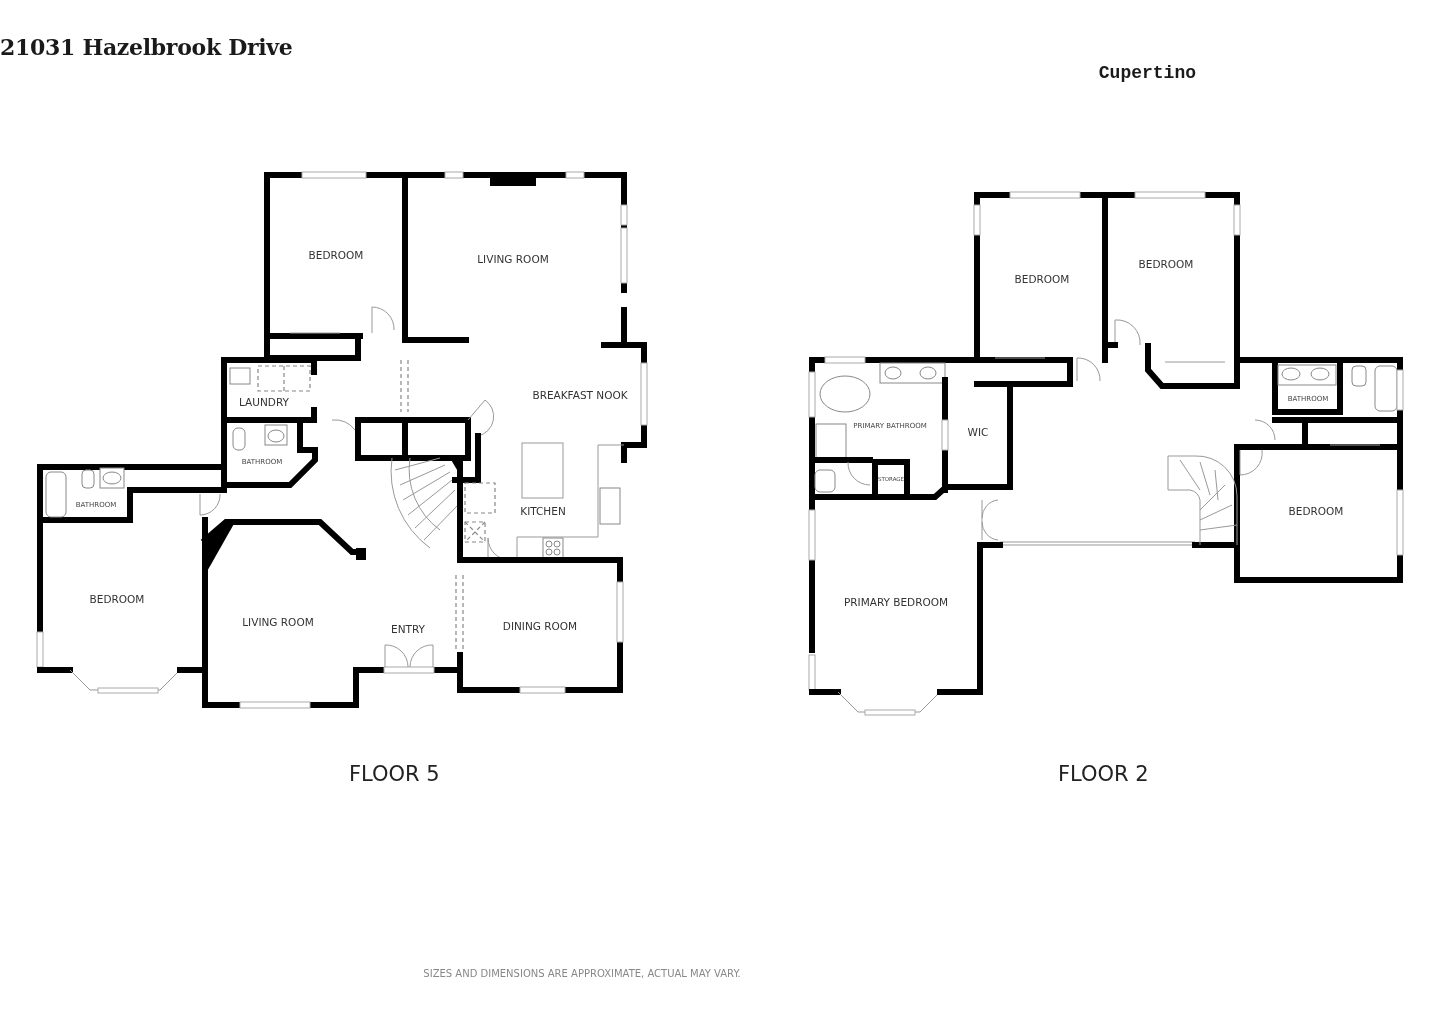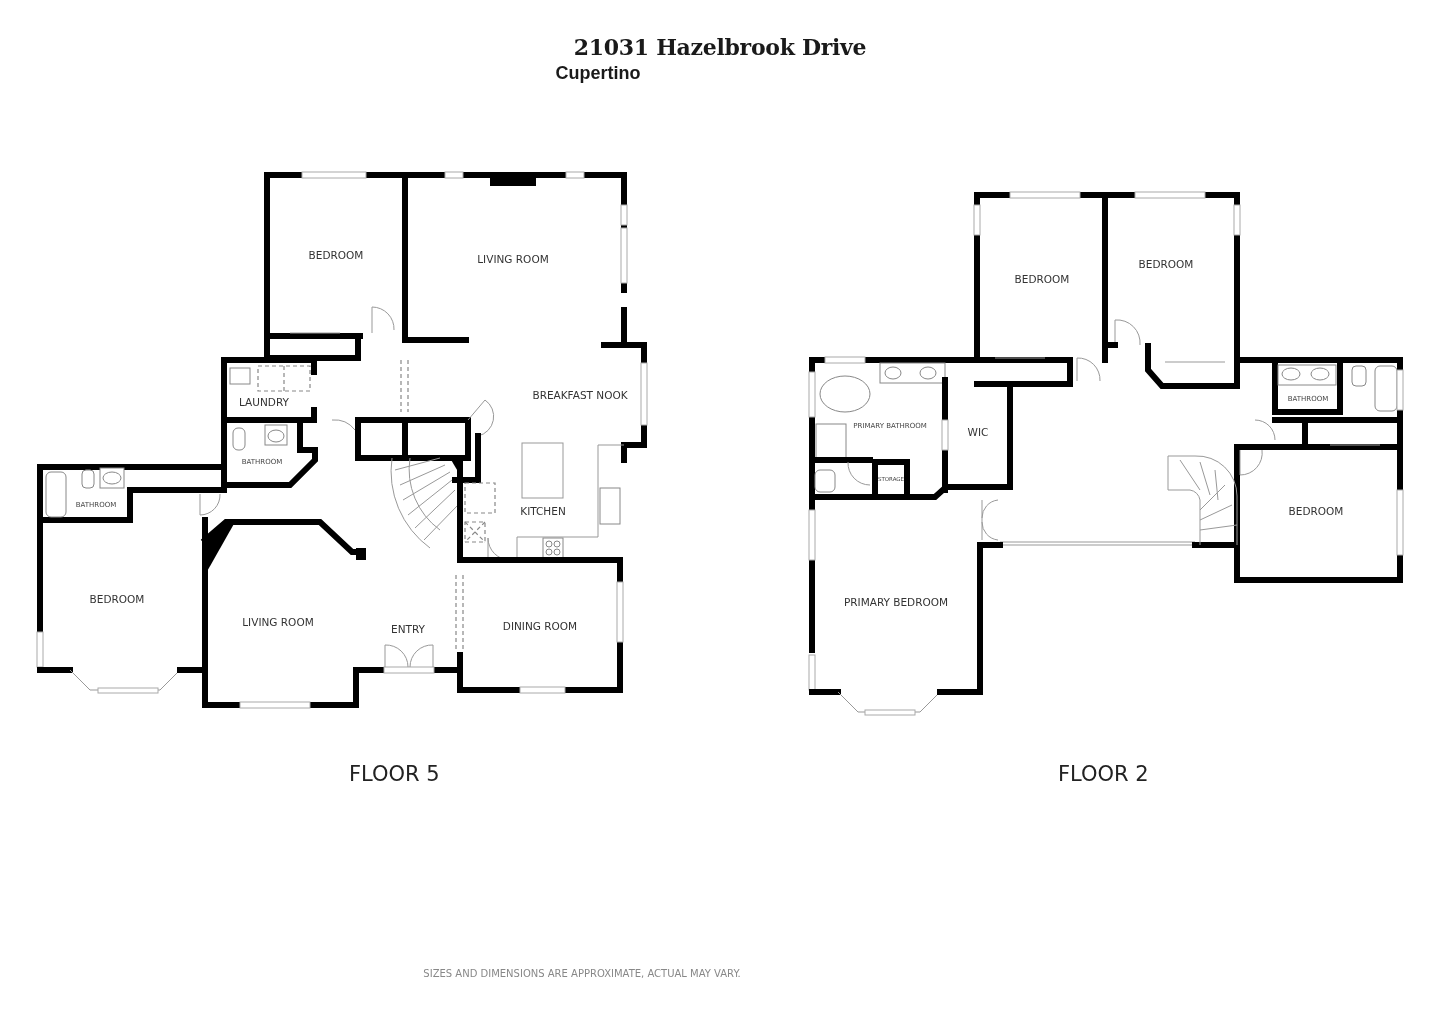--- a/index.html
+++ b/index.html
@@ -1,18 +1,18 @@
 <!DOCTYPE html>
 <html><head>
 <meta charset="utf-8">
 <style>
   html, body { margin: 0; padding: 0; background: #ffffff; }
   body { width: 1440px; height: 1016px; position: relative; overflow: hidden; font-family: "DejaVu Sans", sans-serif; }
-  .title { position: absolute; left: 0; width: 1440px; top: 34px; text-align: center; font-family: "DejaVu Serif", serif; font-weight: bold; font-size: 22px; color: #1a1a1a; letter-spacing: -0.3px; }
-  .subtitle { position: absolute; left: 0; width: 1196px; top: 63px; text-align: center; font-family: Liberation Sans, sans-serif; font-weight: bold; font-size: 18px; color: #1a1a1a; }
+  .title { position: absolute; left: 0; width: 1440px; top: 34px; text-align: left; font-family: "DejaVu Serif", serif; font-weight: bold; font-size: 22px; color: #1a1a1a; letter-spacing: -0.3px; }
+  .subtitle { position: absolute; left: 0; width: 1196px; top: 63px; text-align: right; font-family: Liberation Mono, monospace; font-weight: bold; font-size: 18px; color: #1a1a1a; }
   svg.plan { position: absolute; left: 0; top: 0; }
   .room-label { font-family: "DejaVu Sans", sans-serif; font-size: 10.5px; fill: #333; text-anchor: middle; }
   .room-label-sm { font-family: "DejaVu Sans", sans-serif; font-size: 7px; fill: #444; text-anchor: middle; }
   .floor-label { position: absolute; top: 762px; font-family: "DejaVu Sans", sans-serif; font-size: 21px; color: #222; }
   .disclaimer { position: absolute; left: 0; width: 1164px; top: 968px; text-align: center; font-family: "DejaVu Sans", sans-serif; font-size: 10px; color: #888; }
   .w { fill: none; stroke: #000; stroke-width: 6; stroke-linecap: square; stroke-linejoin: miter; }
   .win { fill: #fff; stroke: #aaa; stroke-width: 1; }
   .thin { fill: none; stroke: #999; stroke-width: 1; }
   .dash { fill: none; stroke: #888; stroke-width: 1.2; stroke-dasharray: 4 3; }
   .fix { fill: #fff; stroke: #888; stroke-width: 1; }

